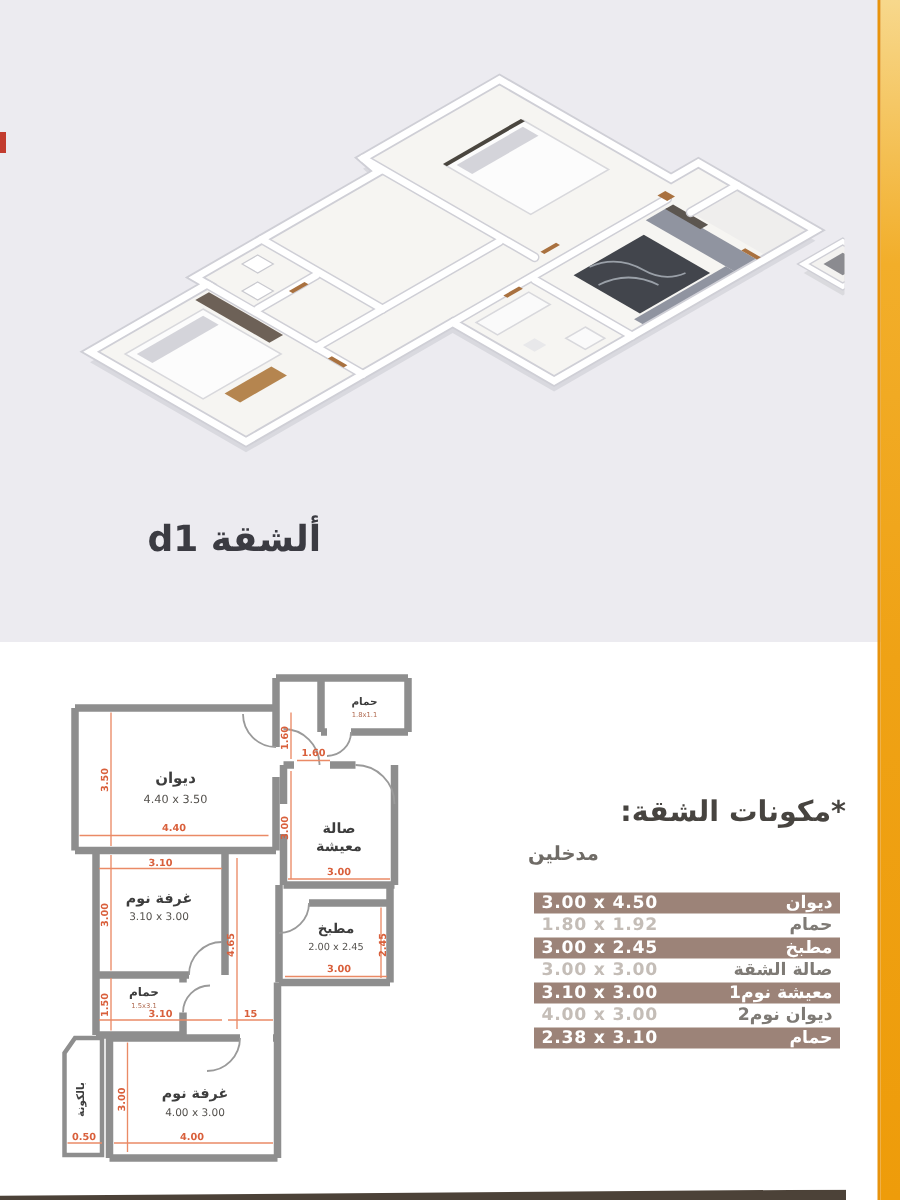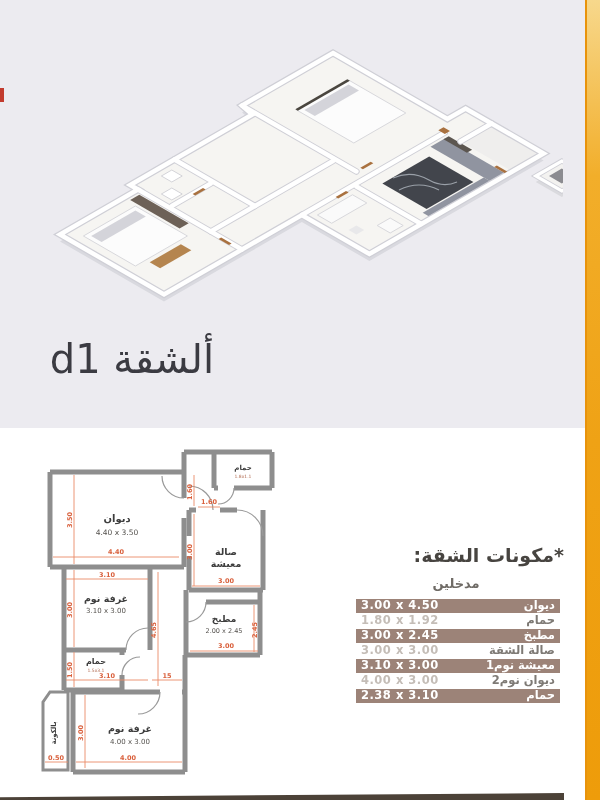--- a/index.html
+++ b/index.html
@@ -6,27 +6,27 @@
   body{width:600px;height:800px;position:relative;overflow:hidden;background:#ffffff;
        font-family:"DejaVu Sans","Liberation Sans",sans-serif;}
   .hero{position:absolute;left:0;top:0;width:600px;height:428px;background:#ecebf0;}
   .red-tick{position:absolute;left:0;top:88px;width:4px;height:14px;background:#c23b2e;}
   .stripe{position:absolute;right:0;top:0;width:13px;height:800px;
           background:linear-gradient(180deg,#f7d88c 0%,#f2ae2a 22%,#efa215 55%,#ee9c0a 100%);
           border-left:2px solid #e8930c;}
   .bottom-bar{position:absolute;left:0;top:793px;width:564px;height:7px;background:#4c4238;
           clip-path:polygon(0 60%,100% 0,100% 100%,0 100%);}
   .title-block{position:absolute;left:28px;top:336px;width:186px;text-align:right;color:#3b3b42;}
-  .title-line1{font-size:40px;font-weight:normal;line-height:46px;direction:rtl;}
+  .title-line1{font-size:24px;font-weight:bold;line-height:46px;direction:rtl;}
   .title-line2{font-size:22px;font-weight:bold;line-height:28px;direction:ltr;letter-spacing:.5px;}
   .iso-wrap{position:absolute;left:33px;top:18px;width:530px;height:292px;}
   .plan-wrap{position:absolute;left:28px;top:440px;width:280px;height:358px;}
   .components{position:absolute;left:352px;top:530px;width:212px;direction:rtl;}
-  .comp-title{font-size:19px;font-weight:bold;color:#474440;text-align:right;letter-spacing:0;margin-top:14px;}
-  .comp-sub{font-size:13px;font-weight:bold;color:#6f6b66;text-align:center;margin:10px 4px 8px 0;}
+  .comp-title{font-size:19px;font-weight:bold;color:#474440;text-align:right;letter-spacing:0;}
+  .comp-sub{font-size:13px;font-weight:bold;color:#6f6b66;text-align:left;margin:10px 4px 18px 0;}
   .comp-rows{width:204px;margin-right:4px;}
   .comp-row{display:flex;flex-direction:row;justify-content:space-between;align-items:center;
             height:13.5px;margin-bottom:1.5px;padding:0 5px;font-size:11.5px;line-height:13.5px;}
   .comp-row.dark{background:#9c8378;color:#ffffff;font-weight:bold;}
   .comp-row.light .dims{color:#c4bdb7;font-weight:bold;}
   .comp-row.light .rname{color:#7e7a75;font-weight:bold;}
   .comp-row .dims{direction:ltr;letter-spacing:.5px;}
   svg text{font-family:"DejaVu Sans","Liberation Sans",sans-serif;}
 </style>
 </head>

